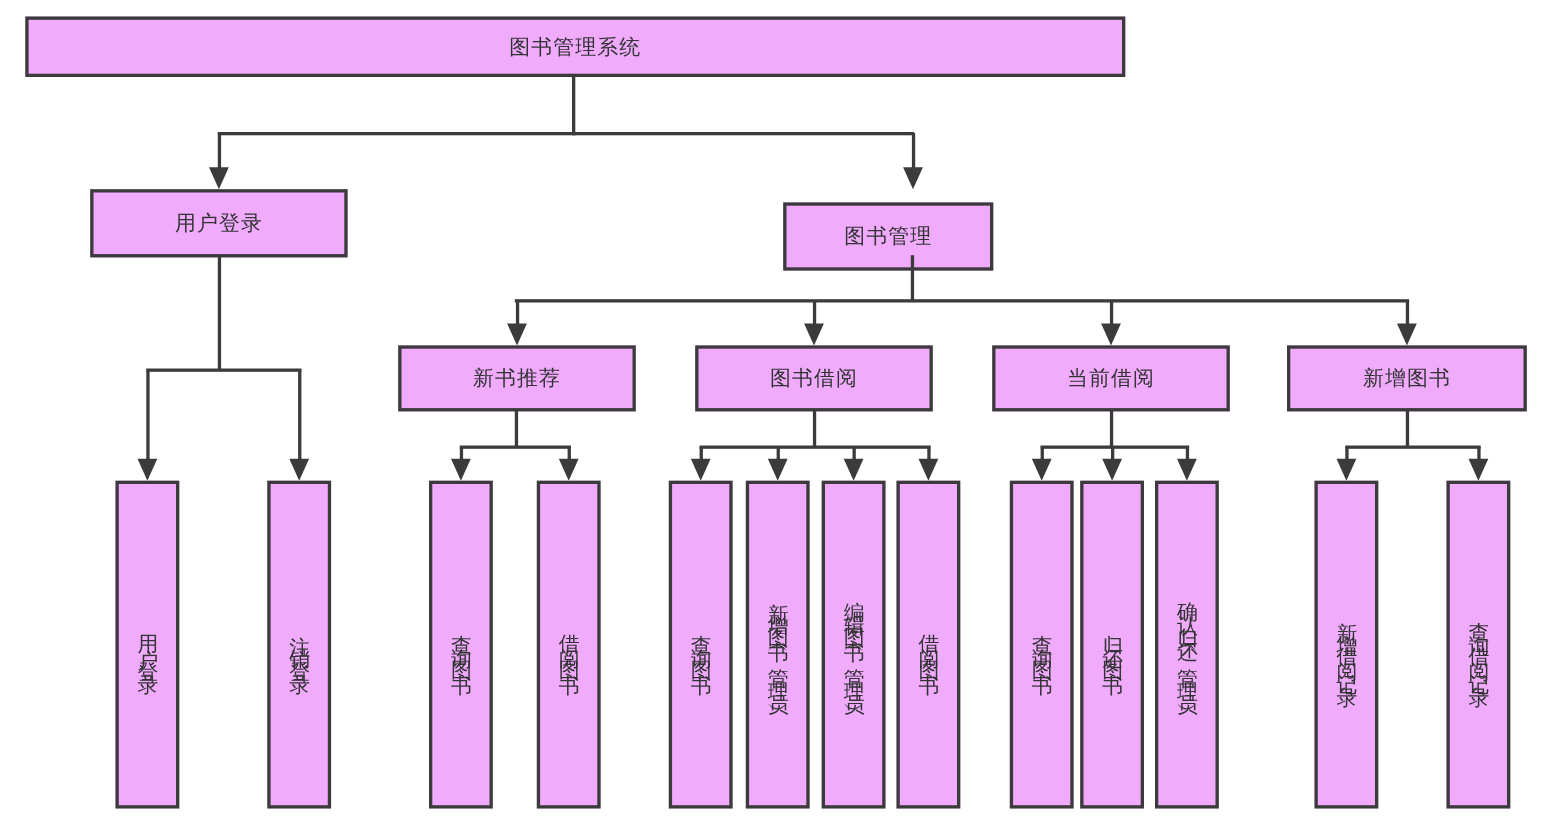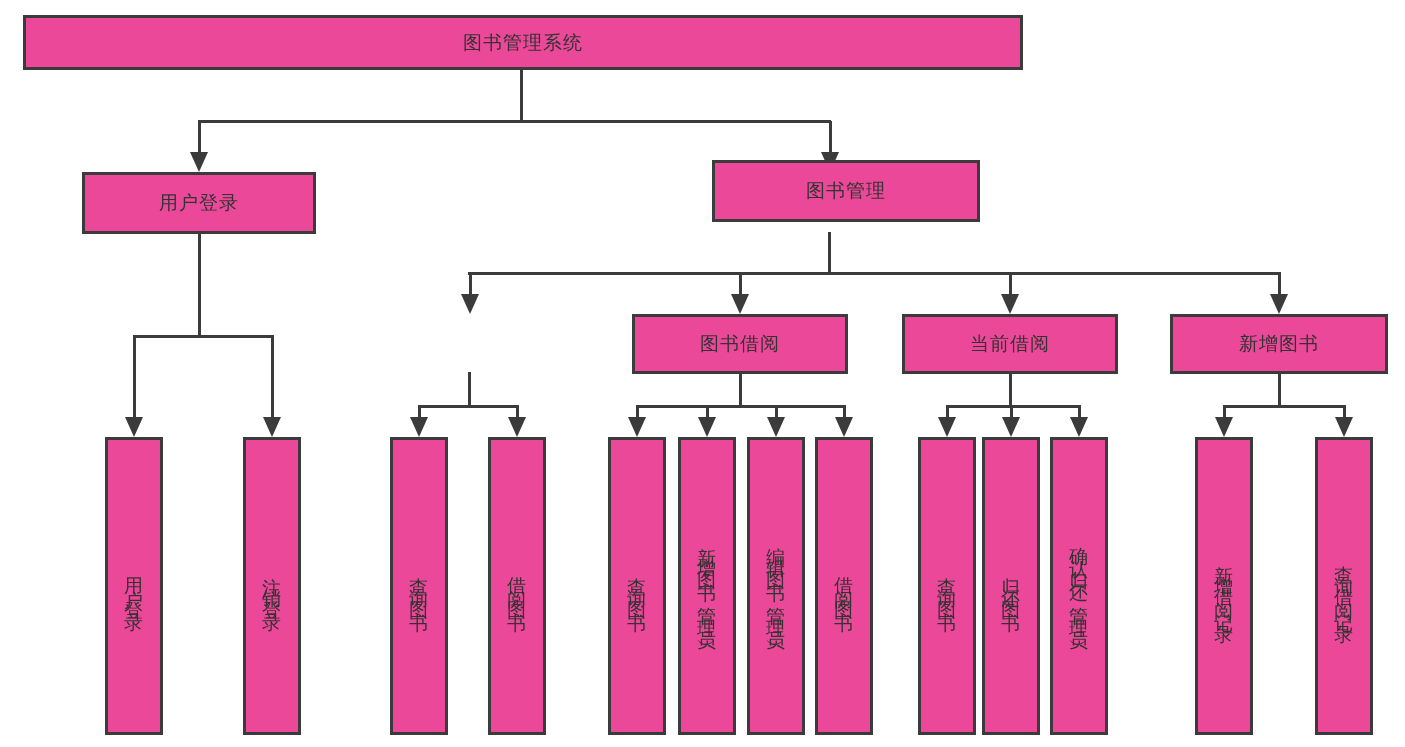--- a/index.html
+++ b/index.html
@@ -14,21 +14,21 @@
     width:1405px;height:747px;
     background:var(--canvas-bg);
     font-family:"Liberation Sans","DejaVu Sans",sans-serif;
     color:var(--text);
     overflow:hidden;
   }
   .box{
     position:absolute;
     box-sizing:border-box;
     border:3px solid var(--line);
-    background:#ec4899;
+    background:#f0abfc;
     display:flex;
     align-items:center;
     justify-content:center;
   }
   .hbox .lbl{
     font-size:19px;
     letter-spacing:1px;
     white-space:nowrap;
   }
   .vbox{
@@ -73,21 +73,21 @@
   <div class="line" style="left:520px;top:68px;width:3px;height:55px"></div>
   <div class="line" style="left:198px;top:120px;width:633px;height:3px"></div>
   <div class="line" style="left:198px;top:121px;width:3px;height:34px"></div>
   <div class="arrowhead" style="left:190px;top:152px"></div>
   <div class="line" style="left:829px;top:121px;width:3px;height:34px"></div>
   <div class="arrowhead" style="left:821px;top:152px"></div>
 
   <div class="box hbox" style="left:82px;top:172px;width:234px;height:62px">
     <span class="lbl">用户登录</span>
   </div>
-  <div class="box hbox" style="left:712px;top:160px;width:268px;height:62px">
+  <div class="box hbox" style="left:712px;top:184px;width:191px;height:62px">
     <span class="lbl">图书管理</span>
   </div>
 
   <div class="line" style="left:198px;top:232px;width:3px;height:105px"></div>
   <div class="line" style="left:133px;top:335px;width:141px;height:3px"></div>
   <div class="line" style="left:133px;top:336px;width:3px;height:82px"></div>
   <div class="arrowhead" style="left:125px;top:417px"></div>
   <div class="line" style="left:271px;top:336px;width:3px;height:82px"></div>
   <div class="arrowhead" style="left:263px;top:417px"></div>
 
@@ -95,20 +95,23 @@
   <div class="line" style="left:468px;top:272px;width:813px;height:3px"></div>
   <div class="line" style="left:469px;top:273px;width:3px;height:23px"></div>
   <div class="arrowhead" style="left:461px;top:294px"></div>
   <div class="line" style="left:739px;top:273px;width:3px;height:23px"></div>
   <div class="arrowhead" style="left:731px;top:294px"></div>
   <div class="line" style="left:1009px;top:273px;width:3px;height:23px"></div>
   <div class="arrowhead" style="left:1001px;top:294px"></div>
   <div class="line" style="left:1278px;top:273px;width:3px;height:23px"></div>
   <div class="arrowhead" style="left:1270px;top:294px"></div>
 
+  <div class="box hbox" style="left:362px;top:314px;width:216px;height:60px">
+    <span class="lbl">新书推荐</span>
+  </div>
   <div class="box hbox" style="left:632px;top:314px;width:216px;height:60px">
     <span class="lbl">图书借阅</span>
   </div>
   <div class="box hbox" style="left:902px;top:314px;width:216px;height:60px">
     <span class="lbl">当前借阅</span>
   </div>
   <div class="box hbox" style="left:1170px;top:314px;width:218px;height:60px">
     <span class="lbl">新增图书</span>
   </div>
 

